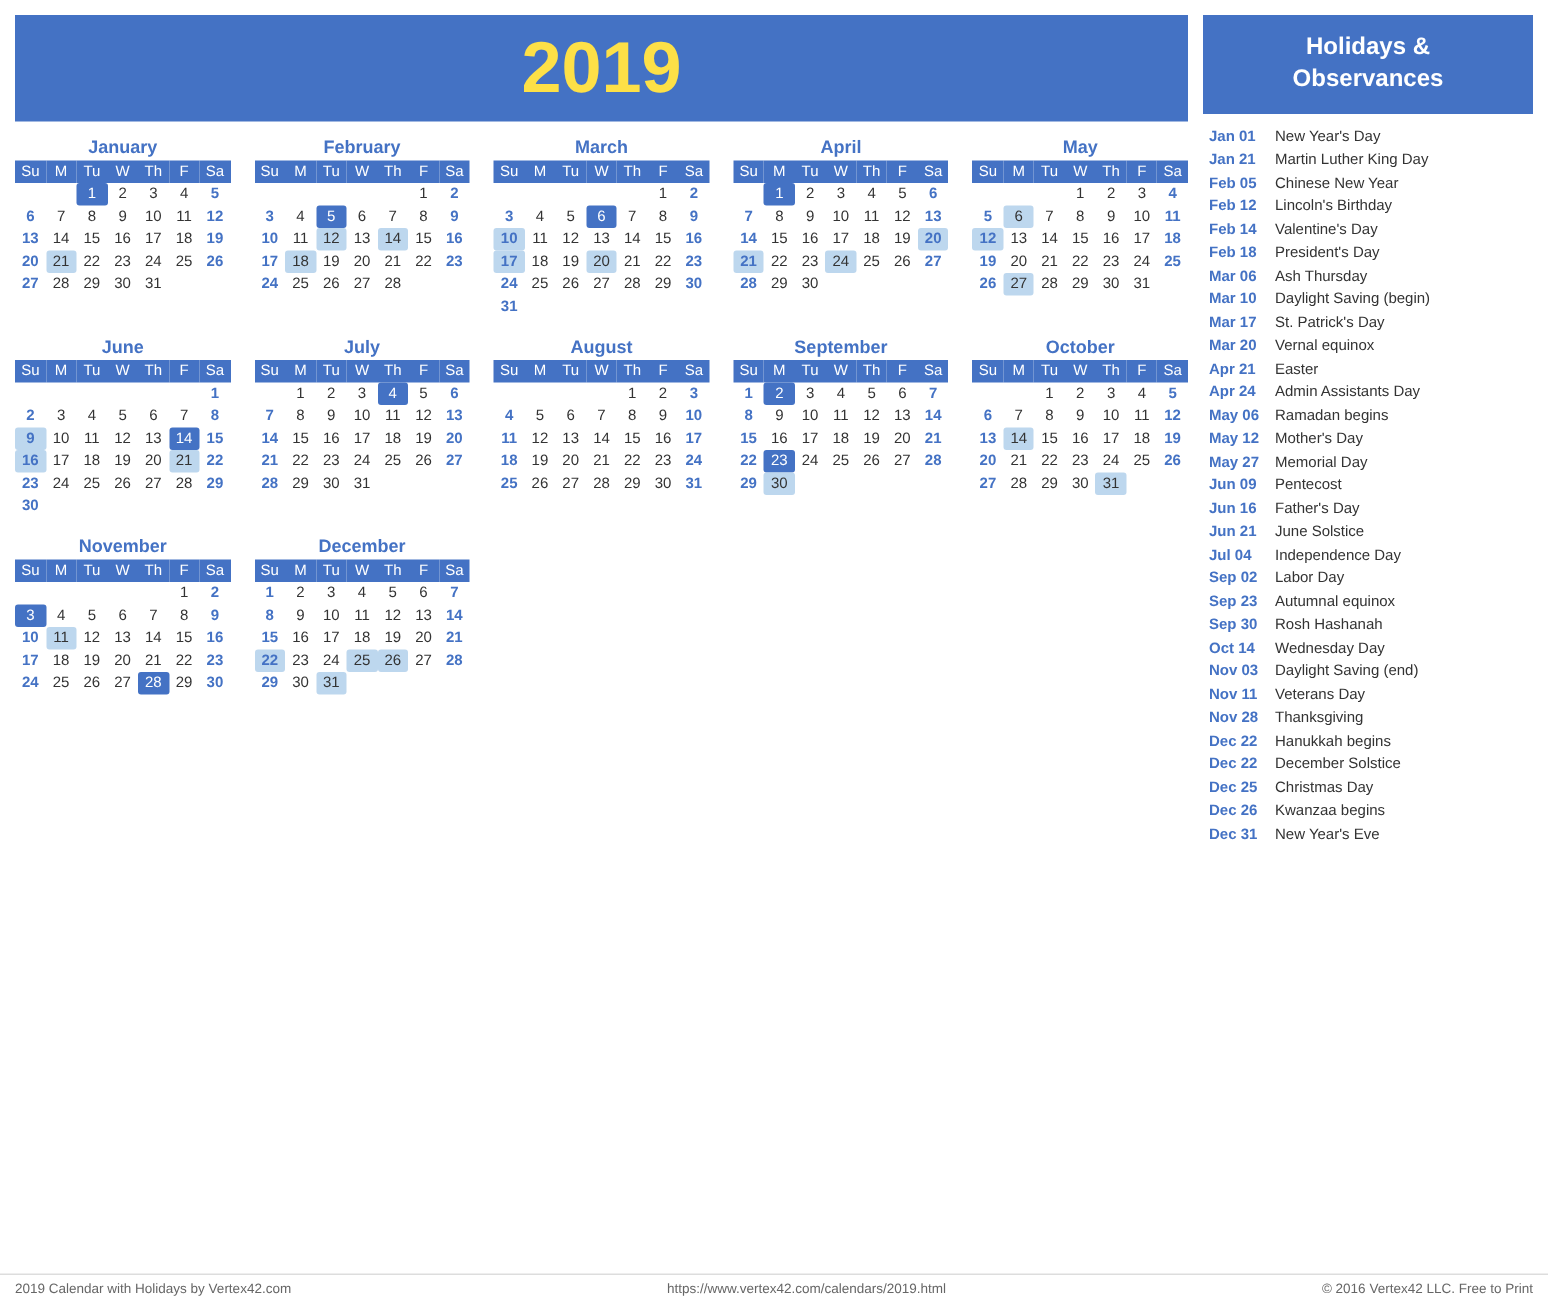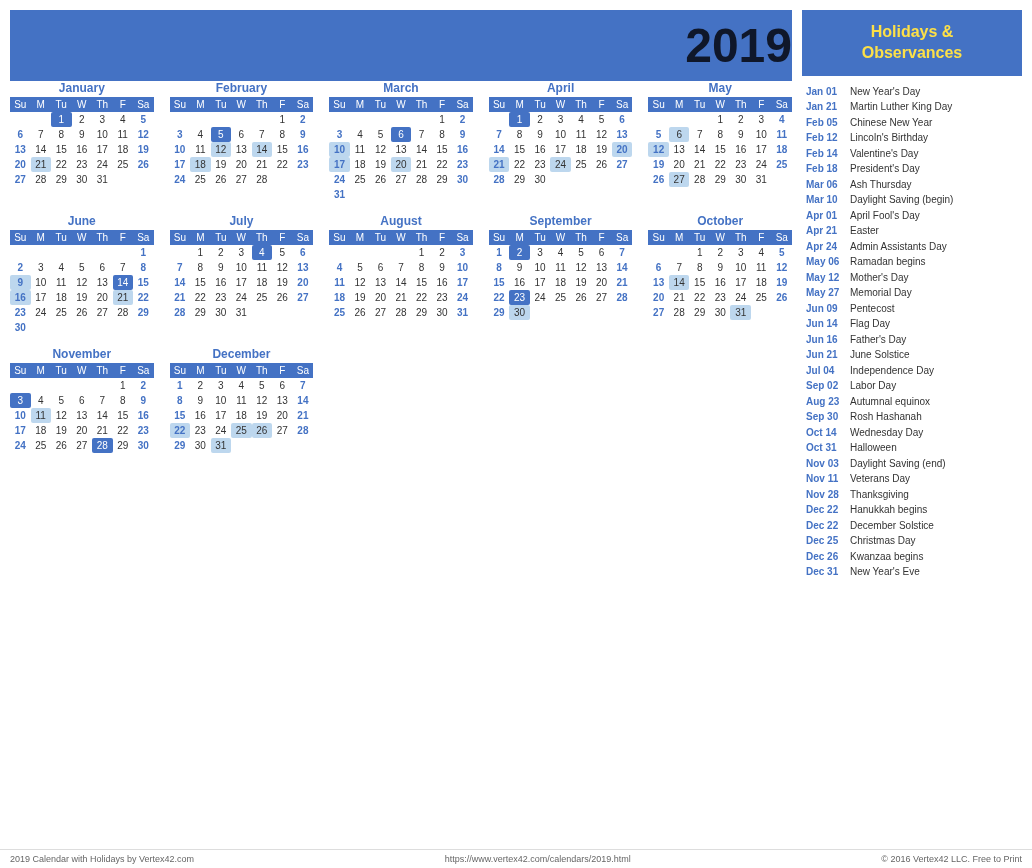--- a/index.html
+++ b/index.html
@@ -17,25 +17,26 @@
       padding: 10px;
       gap: 10px;
     }
     .calendar-section {
       flex: 1;
       display: flex;
       flex-direction: column;
     }
     .year-header {
       background: #4472C4;
-      color: #0f172a;
-      text-align: right;
+      color: #fde047;
+      text-align: center;
       font-size: 48px;
       font-weight: bold;
       padding: 8px 0;
+      margin-bottom: 10px;
     }
     .months-grid {
       display: grid;
       grid-template-columns: repeat(5, 1fr);
       gap: 12px 16px;
     }
     .month-block {
       font-size: 11px;
     }
     .month-name {
@@ -75,21 +76,21 @@
       color: white !important;
       border-radius: 2px;
     }
     .sidebar {
       width: 220px;
       display: flex;
       flex-direction: column;
     }
     .sidebar-header {
       background: #4472C4;
-      color: #fde047;
+      color: #ffffff;
       text-align: center;
       font-size: 16px;
       font-weight: bold;
       padding: 12px 8px;
       margin-bottom: 8px;
       line-height: 1.3;
     }
     .holiday-list {
       font-size: 10px;
       line-height: 1.55;
@@ -931,22 +932,26 @@
         </div>
         <div class="holiday-item">
           <span class="holiday-date">Mar 06</span>
           <span class="holiday-name">Ash Thursday</span>
         </div>
         <div class="holiday-item">
           <span class="holiday-date">Mar 10</span>
           <span class="holiday-name">Daylight Saving (begin)</span>
         </div>
         <div class="holiday-item">
-          <span class="holiday-date">Apr 01</span>
-          <span class="holiday-name">April Fool's Day</span>
+          <span class="holiday-date">Mar 17</span>
+          <span class="holiday-name">St. Patrick's Day</span>
+        </div>
+        <div class="holiday-item">
+          <span class="holiday-date">Mar 20</span>
+          <span class="holiday-name">Vernal equinox</span>
         </div>
         <div class="holiday-item">
           <span class="holiday-date">Apr 21</span>
           <span class="holiday-name">Easter</span>
         </div>
         <div class="holiday-item">
           <span class="holiday-date">Apr 24</span>
           <span class="holiday-name">Admin Assistants Day</span>
         </div>
         <div class="holiday-item">
@@ -959,54 +964,46 @@
         </div>
         <div class="holiday-item">
           <span class="holiday-date">May 27</span>
           <span class="holiday-name">Memorial Day</span>
         </div>
         <div class="holiday-item">
           <span class="holiday-date">Jun 09</span>
           <span class="holiday-name">Pentecost</span>
         </div>
         <div class="holiday-item">
-          <span class="holiday-date">Jun 14</span>
-          <span class="holiday-name">Flag Day</span>
-        </div>
-        <div class="holiday-item">
           <span class="holiday-date">Jun 16</span>
           <span class="holiday-name">Father's Day</span>
         </div>
         <div class="holiday-item">
           <span class="holiday-date">Jun 21</span>
           <span class="holiday-name">June Solstice</span>
         </div>
         <div class="holiday-item">
           <span class="holiday-date">Jul 04</span>
           <span class="holiday-name">Independence Day</span>
         </div>
         <div class="holiday-item">
           <span class="holiday-date">Sep 02</span>
           <span class="holiday-name">Labor Day</span>
         </div>
         <div class="holiday-item">
-          <span class="holiday-date">Aug 23</span>
+          <span class="holiday-date">Sep 23</span>
           <span class="holiday-name">Autumnal equinox</span>
         </div>
         <div class="holiday-item">
           <span class="holiday-date">Sep 30</span>
           <span class="holiday-name">Rosh Hashanah</span>
         </div>
         <div class="holiday-item">
           <span class="holiday-date">Oct 14</span>
           <span class="holiday-name">Wednesday Day</span>
-        </div>
-        <div class="holiday-item">
-          <span class="holiday-date">Oct 31</span>
-          <span class="holiday-name">Halloween</span>
         </div>
         <div class="holiday-item">
           <span class="holiday-date">Nov 03</span>
           <span class="holiday-name">Daylight Saving (end)</span>
         </div>
         <div class="holiday-item">
           <span class="holiday-date">Nov 11</span>
           <span class="holiday-name">Veterans Day</span>
         </div>
         <div class="holiday-item">

